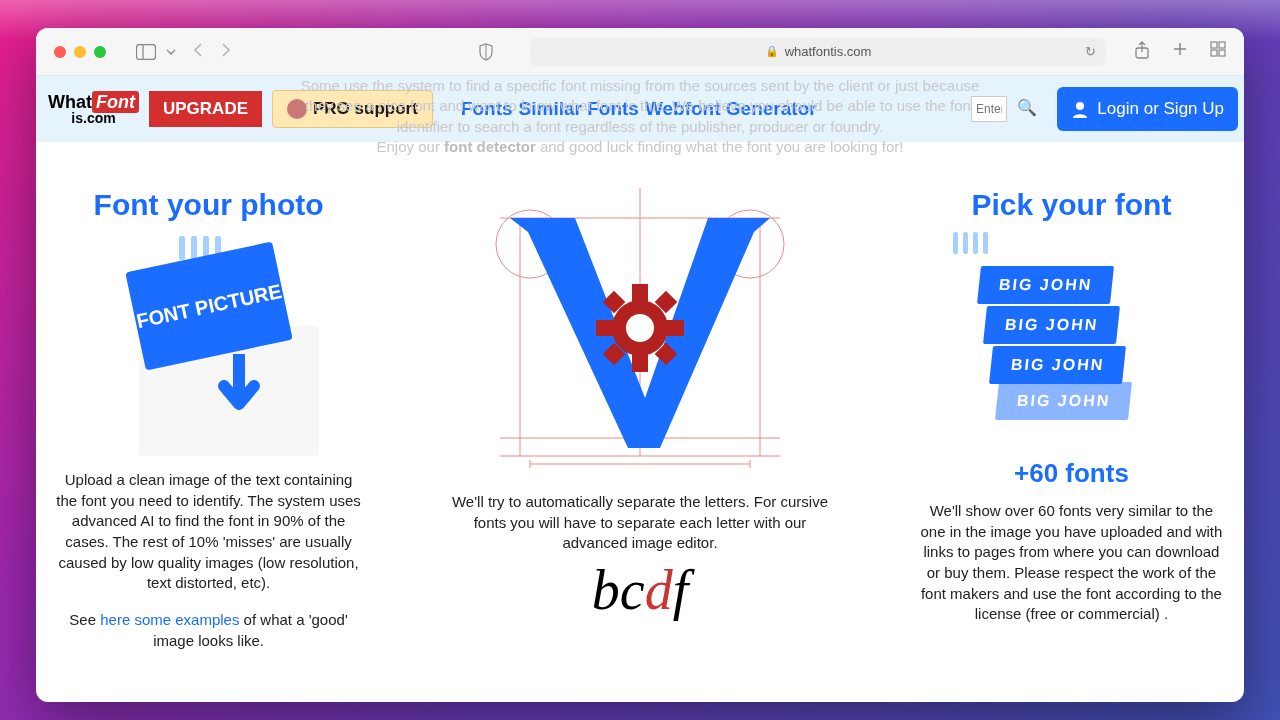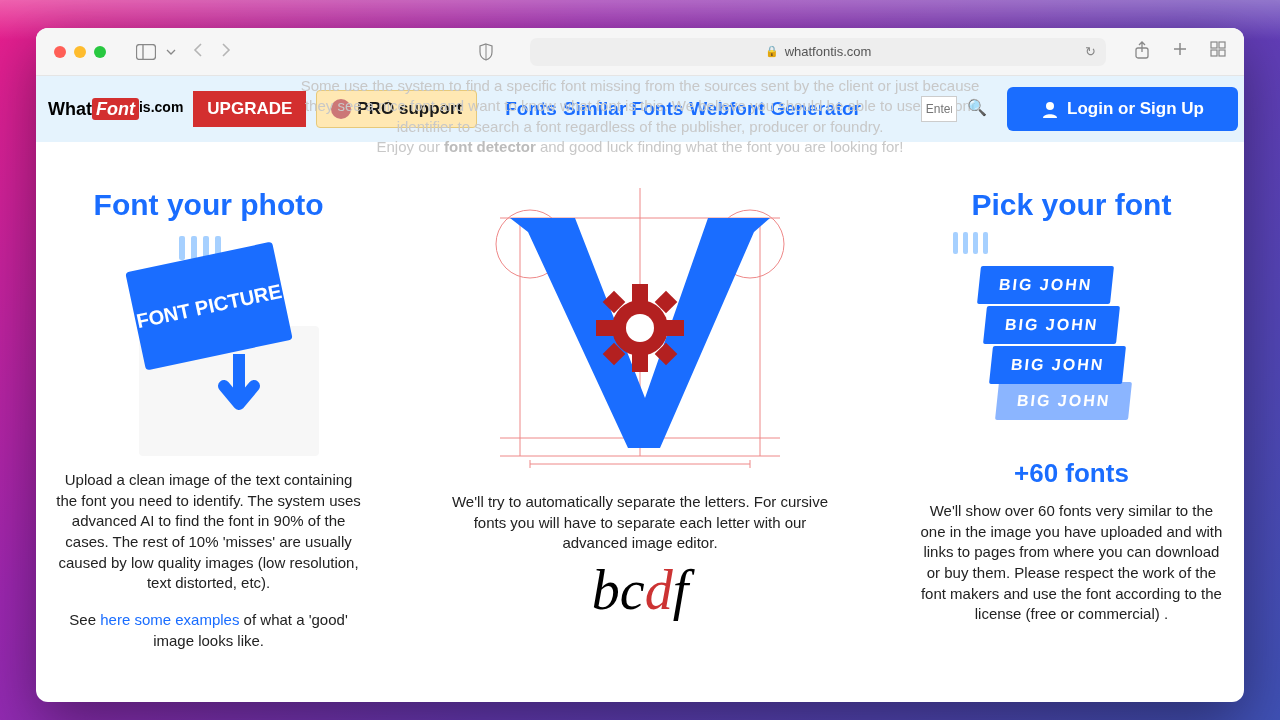--- a/index.html
+++ b/index.html
@@ -41,32 +41,32 @@
 .urlbar .lock { margin-right: 6px; font-size: 11px; }
 .urlbar .reload { position: absolute; right: 10px; color: #888; }
 .tb-right { display: flex; gap: 22px; color: #888; }
 
 .content { flex: 1; overflow: hidden; position: relative; }
 .header {
   height: 66px; background: #e5f3fd;
   display: flex; align-items: center; padding: 0 6px 0 12px;
   gap: 10px; font-weight: 700;
 }
-.logo { display: flex; flex-direction: row; line-height: 1; text-align: center; }
+.logo { display: flex; flex-direction: column; line-height: 1; text-align: center; }
 .logo-top { font-size: 18px; font-weight: 900; }
 .logo-top .font-badge { background: #d32f2f; color: #fff; padding: 1px 4px; border-radius: 3px; font-style: italic; }
 .logo-bot { font-size: 14px; font-weight: 900; }
 .upgrade-btn { background: #d32f2f; color: #fff; padding: 8px 14px; border-radius: 0; font-size: 17px; font-weight: 800; }
 .pro-btn { background: #ffe8b3; color: #1a1a1a; padding: 8px 14px; border-radius: 4px; font-size: 17px; font-weight: 800; display: flex; align-items: center; gap: 6px; border: 1px solid #e6c97a; }
 .pro-btn .av { width: 20px; height: 20px; border-radius: 50%; background: #c77; }
 .nav { display: flex; gap: 6px; margin-left: 18px; color: #1a6dff; font-size: 19px; font-weight: 800; }
 .search-wrap { margin-left: auto; position: relative; }
 .search-in { width: 36px; height: 26px; border: 1px solid #ccc; font-size: 12px; padding: 0 4px; color: #999; }
 .search-ic { color: #1a6dff; margin-left: 6px; font-size: 16px; }
-.login-btn { background: #1a6dff; color: #fff; padding: 12px 34px; border-radius: 6px; font-size: 17px; font-weight: 700; display: flex; align-items: center; gap: 8px; margin-left: 10px; text-align: center; }
+.login-btn { background: #1a6dff; color: #fff; padding: 12px 14px; border-radius: 6px; font-size: 17px; font-weight: 400; display: flex; align-items: center; gap: 8px; margin-left: 10px; text-align: center; }
 
 .intro {
   position: absolute; top: 0; left: 0; right: 0; text-align: center;
   padding: 0 260px; font-size: 15px; color: #c8c8c8; line-height: 1.35;
   z-index: 0;
 }
 .intro b { color: #bcbcbc; }
 
 .cols { display: flex; padding: 46px 12px 0 12px; gap: 30px; position: relative; z-index: 1; }
 .col { flex: 1; text-align: center; }

